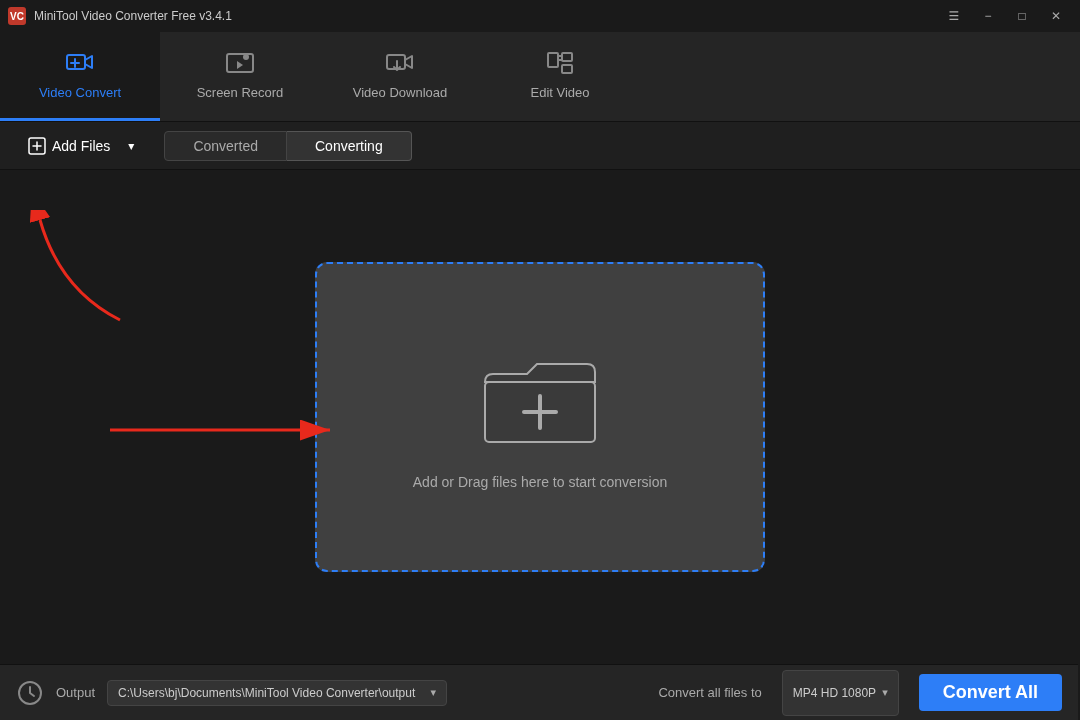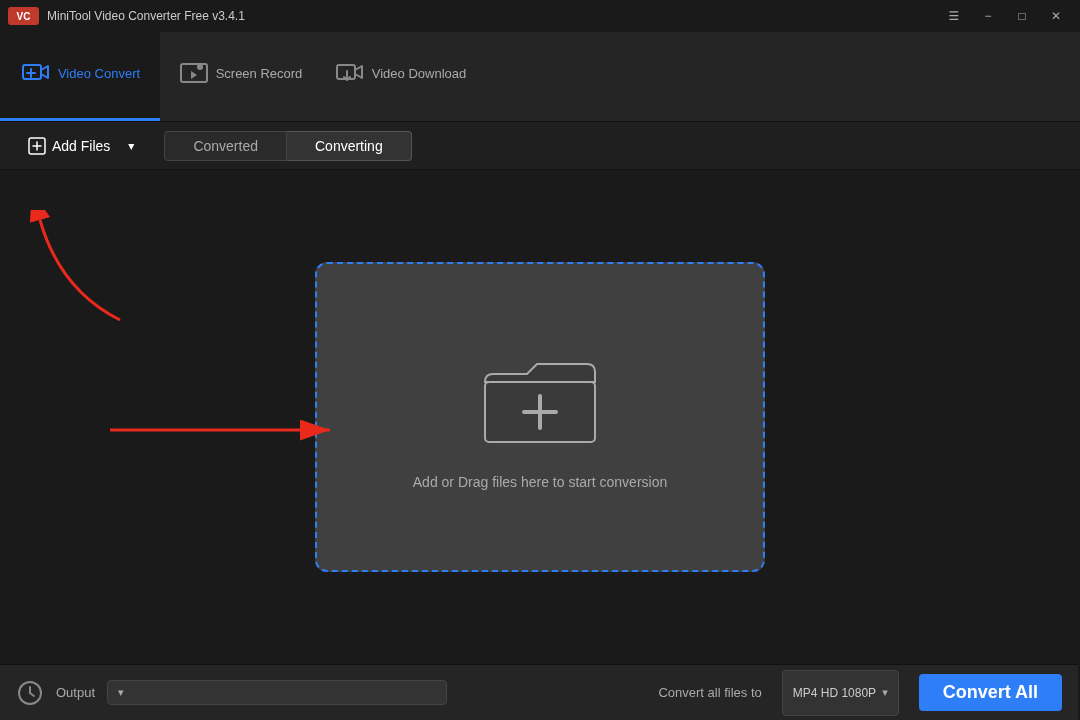--- a/index.html
+++ b/index.html
@@ -21,21 +21,21 @@
       background: #1a1a1a;
       height: 32px;
       padding: 0 8px;
     }
     #title-left {
       display: flex;
       align-items: center;
       gap: 8px;
     }
     #app-logo {
-      width: 31px;
+      width: 18px;
       height: 18px;
       background: #c0392b;
       border-radius: 3px;
       display: flex;
       align-items: center;
       justify-content: center;
       font-size: 10px;
       font-weight: bold;
       color: white;
     }
@@ -62,21 +62,21 @@
 
     
     #nav-bar {
       display: flex;
       background: #252525;
       height: 90px;
       border-bottom: 1px solid #111;
     }
     .nav-item {
       display: flex;
-      flex-direction: row;
+      flex-direction: column;
       align-items: center;
       justify-content: center;
       width: 160px;
       cursor: pointer;
       gap: 6px;
       border-bottom: 3px solid transparent;
       padding-bottom: 4px;
     }
     .nav-item.active {
       background: #1a1a1a;
@@ -299,20 +299,30 @@
 
   <div class="nav-item">
     <svg class="nav-icon" viewBox="0 0 32 32" fill="none" xmlns="http://www.w3.org/2000/svg">
       <rect x="3" y="8" width="18" height="14" rx="2" stroke="#888" stroke-width="2"></rect>
       <path d="M21 13l7-4v12l-7-4V13z" stroke="#888" stroke-width="2" stroke-linejoin="round"></path>
       <path d="M10 20l3 3 3-3M13 14v9" stroke="#888" stroke-width="2" stroke-linecap="round" stroke-linejoin="round"></path>
     </svg>
     <span class="nav-label">Video Download</span>
   </div>
 
+  <div class="nav-item">
+    <svg class="nav-icon" viewBox="0 0 32 32" fill="none" xmlns="http://www.w3.org/2000/svg">
+      <rect x="4" y="6" width="10" height="14" rx="1" stroke="#888" stroke-width="2"></rect>
+      <rect x="18" y="6" width="10" height="8" rx="1" stroke="#888" stroke-width="2"></rect>
+      <rect x="18" y="18" width="10" height="8" rx="1" stroke="#888" stroke-width="2"></rect>
+      <line x1="14" y1="9" x2="18" y2="9" stroke="#888" stroke-width="2"></line>
+      <line x1="14" y1="13" x2="18" y2="13" stroke="#888" stroke-width="2"></line>
+    </svg>
+    <span class="nav-label">Edit Video</span>
+  </div>
 </div>
 
 <div id="toolbar">
   <button id="add-files-btn">
     <svg width="18" height="18" viewBox="0 0 18 18" fill="none">
       <rect x="1" y="1" width="16" height="16" rx="2" stroke="#fff" stroke-width="1.5"></rect>
       <line x1="9" y1="5" x2="9" y2="13" stroke="#fff" stroke-width="1.5" stroke-linecap="round"></line>
       <line x1="5" y1="9" x2="13" y2="9" stroke="#fff" stroke-width="1.5" stroke-linecap="round"></line>
     </svg>
     <span>Add Files</span>
@@ -360,20 +370,21 @@
   </div>
 </div>
 
 <div id="status-bar">
   <svg id="clock-icon" viewBox="0 0 28 28" fill="none" xmlns="http://www.w3.org/2000/svg">
     <circle cx="14" cy="14" r="11" stroke="#888" stroke-width="2"></circle>
     <path d="M14 8v6l4 3" stroke="#888" stroke-width="2" stroke-linecap="round" stroke-linejoin="round"></path>
   </svg>
   <span id="output-label">Output</span>
   <div id="output-path">
+    <span>C:\Users\bj\Documents\MiniTool Video Converter\output</span>
     <span style="color:#aaa; font-size:11px;">▾</span>
   </div>
   <span id="convert-all-label">Convert all files to</span>
   <div id="format-selector">
     <span>MP4 HD 1080P</span>
     <span style="color:#aaa; font-size:11px;">▾</span>
   </div>
   <button id="convert-all-btn">Convert All</button>
 </div>
 

